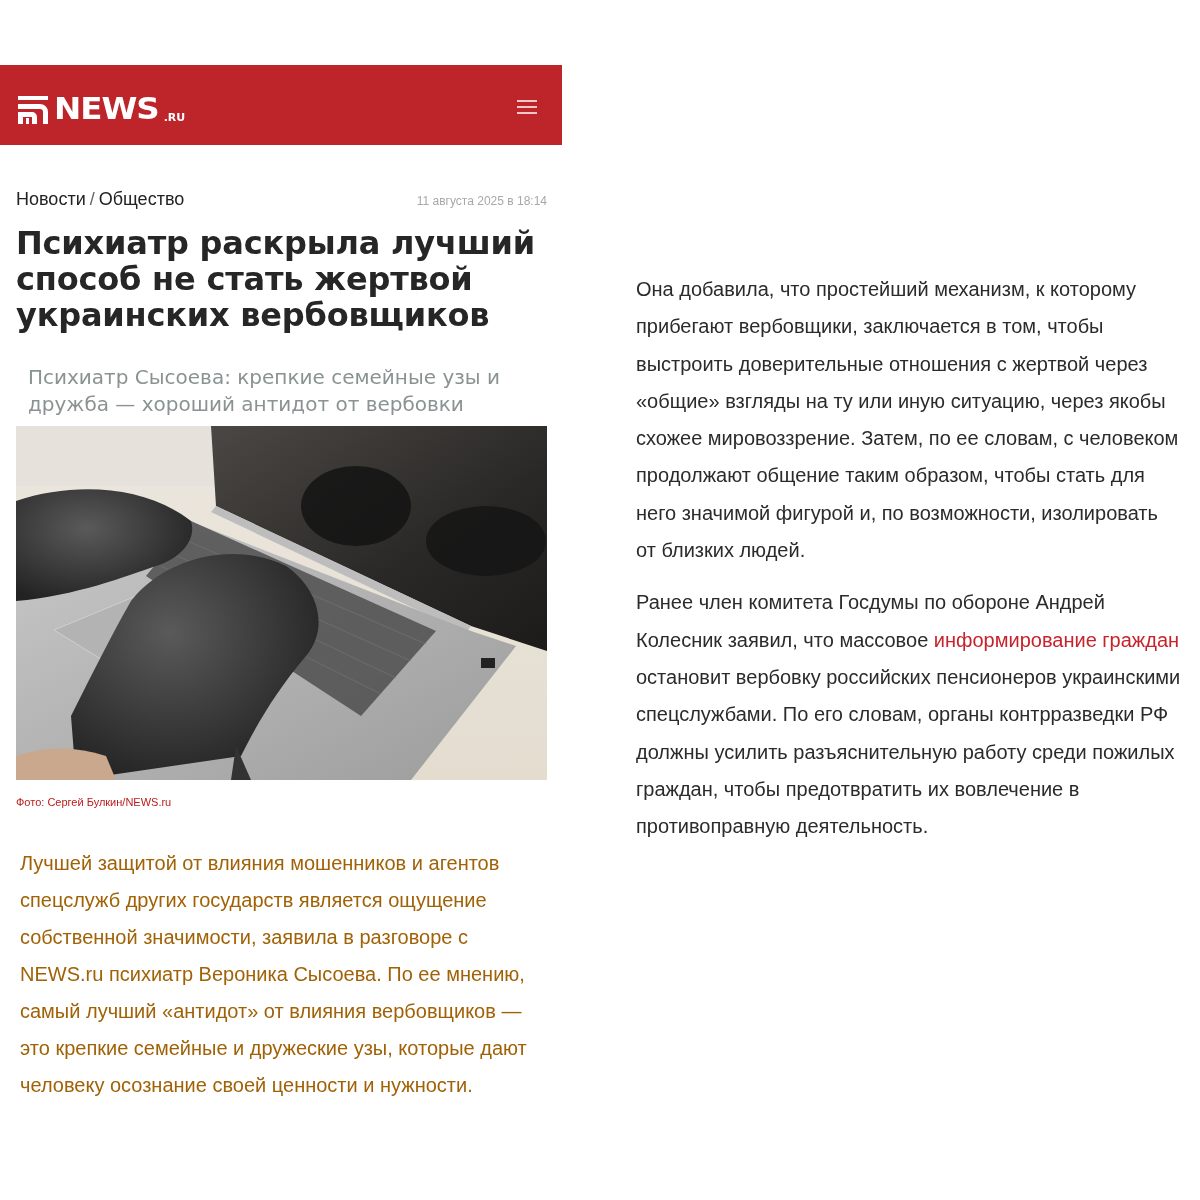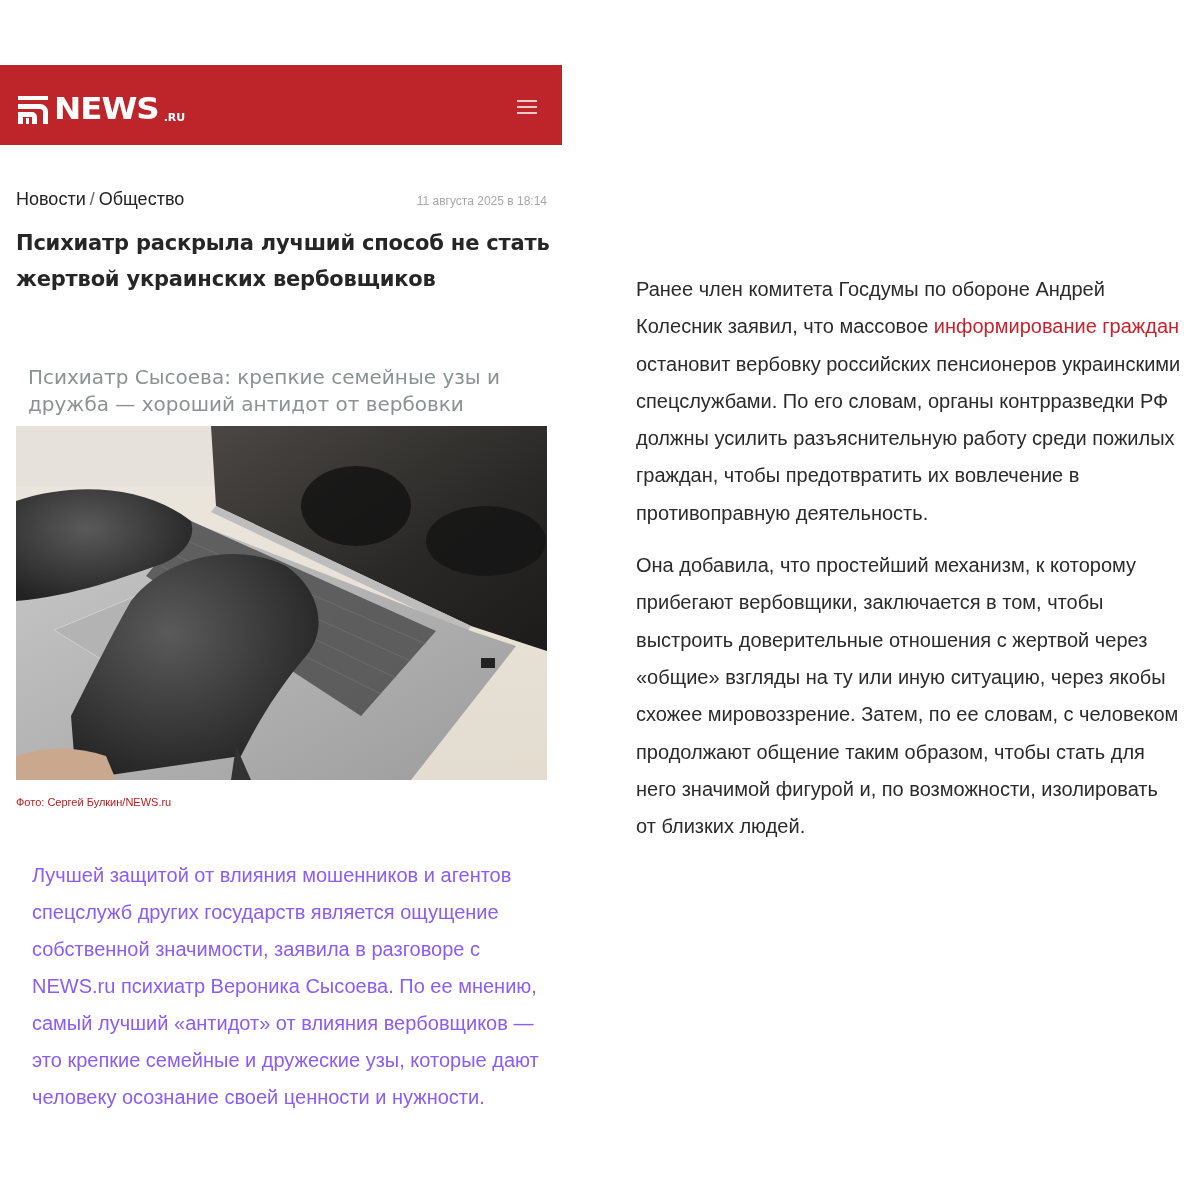--- a/index.html
+++ b/index.html
@@ -103,21 +103,21 @@
       color: #a8a8a8;
       font-family: "Liberation Sans", sans-serif;
     }
 
     .title {
       position: absolute;
       top: 160px;
       left: 16px;
       width: 535px;
       margin: 0;
-      font-size: 21px;
+      font-size: 32px;
       line-height: 36px;
       font-weight: bold;
       color: #262626;
       font-family: "DejaVu Sans", sans-serif;
       letter-spacing: -0.2px;
     }
     .subtitle {
       position: absolute;
       top: 287px;
       left: 16px;
@@ -147,24 +147,24 @@
       font-size: 11px;
       color: #b91c1c;
       font-family: "Liberation Sans", sans-serif;
     }
 
     .lead-text {
       position: absolute;
       top: 776px;
       left: 16px;
       width: 535px;
-      margin: 16px;
+      margin: 4px;
       font-size: 20px;
       line-height: 37px;
-      color: #8b5cf6;
+      color: #a16207;
       font-family: "Liberation Sans", sans-serif;
     }
 
     
     .right-col {
       position: absolute;
       left: 636px;
       top: 271px;
       width: 545px;
     }
@@ -266,15 +266,15 @@
       <path d="M220 320 L235 354 L215 354 Z" fill="#333"></path>
     </svg>
   </div>
 
   <div class="photo-caption">Фото: Сергей Булкин/NEWS.ru</div>
 
   <p class="lead-text">Лучшей защитой от влияния мошенников и агентов спецслужб других государств является ощущение собственной значимости, заявила в разговоре с NEWS.ru психиатр Вероника Сысоева. По ее мнению, самый лучший «антидот» от влияния вербовщиков — это крепкие семейные и дружеские узы, которые дают человеку осознание своей ценности и нужности.</p>
 </div>
 
 <div class="right-col">
+  <p>Она добавила, что простейший механизм, к которому прибегают вербовщики, заключается в том, чтобы выстроить доверительные отношения с жертвой через «общие» взгляды на ту или иную ситуацию, через якобы схожее мировоззрение. Затем, по ее словам, с человеком продолжают общение таким образом, чтобы стать для него значимой фигурой и, по возможности, изолировать от близких людей.</p>
   <p><span>Ранее член комитета Госдумы по обороне Андрей Колесник заявил, что массовое </span><a href="#">информирование граждан</a><span> остановит вербовку российских пенсионеров украинскими спецслужбами. По его словам, органы контрразведки РФ должны усилить разъяснительную работу среди пожилых граждан, чтобы предотвратить их вовлечение в противоправную деятельность.</span></p>
-  <p>Она добавила, что простейший механизм, к которому прибегают вербовщики, заключается в том, чтобы выстроить доверительные отношения с жертвой через «общие» взгляды на ту или иную ситуацию, через якобы схожее мировоззрение. Затем, по ее словам, с человеком продолжают общение таким образом, чтобы стать для него значимой фигурой и, по возможности, изолировать от близких людей.</p>
 </div>
 
 </body></html>

